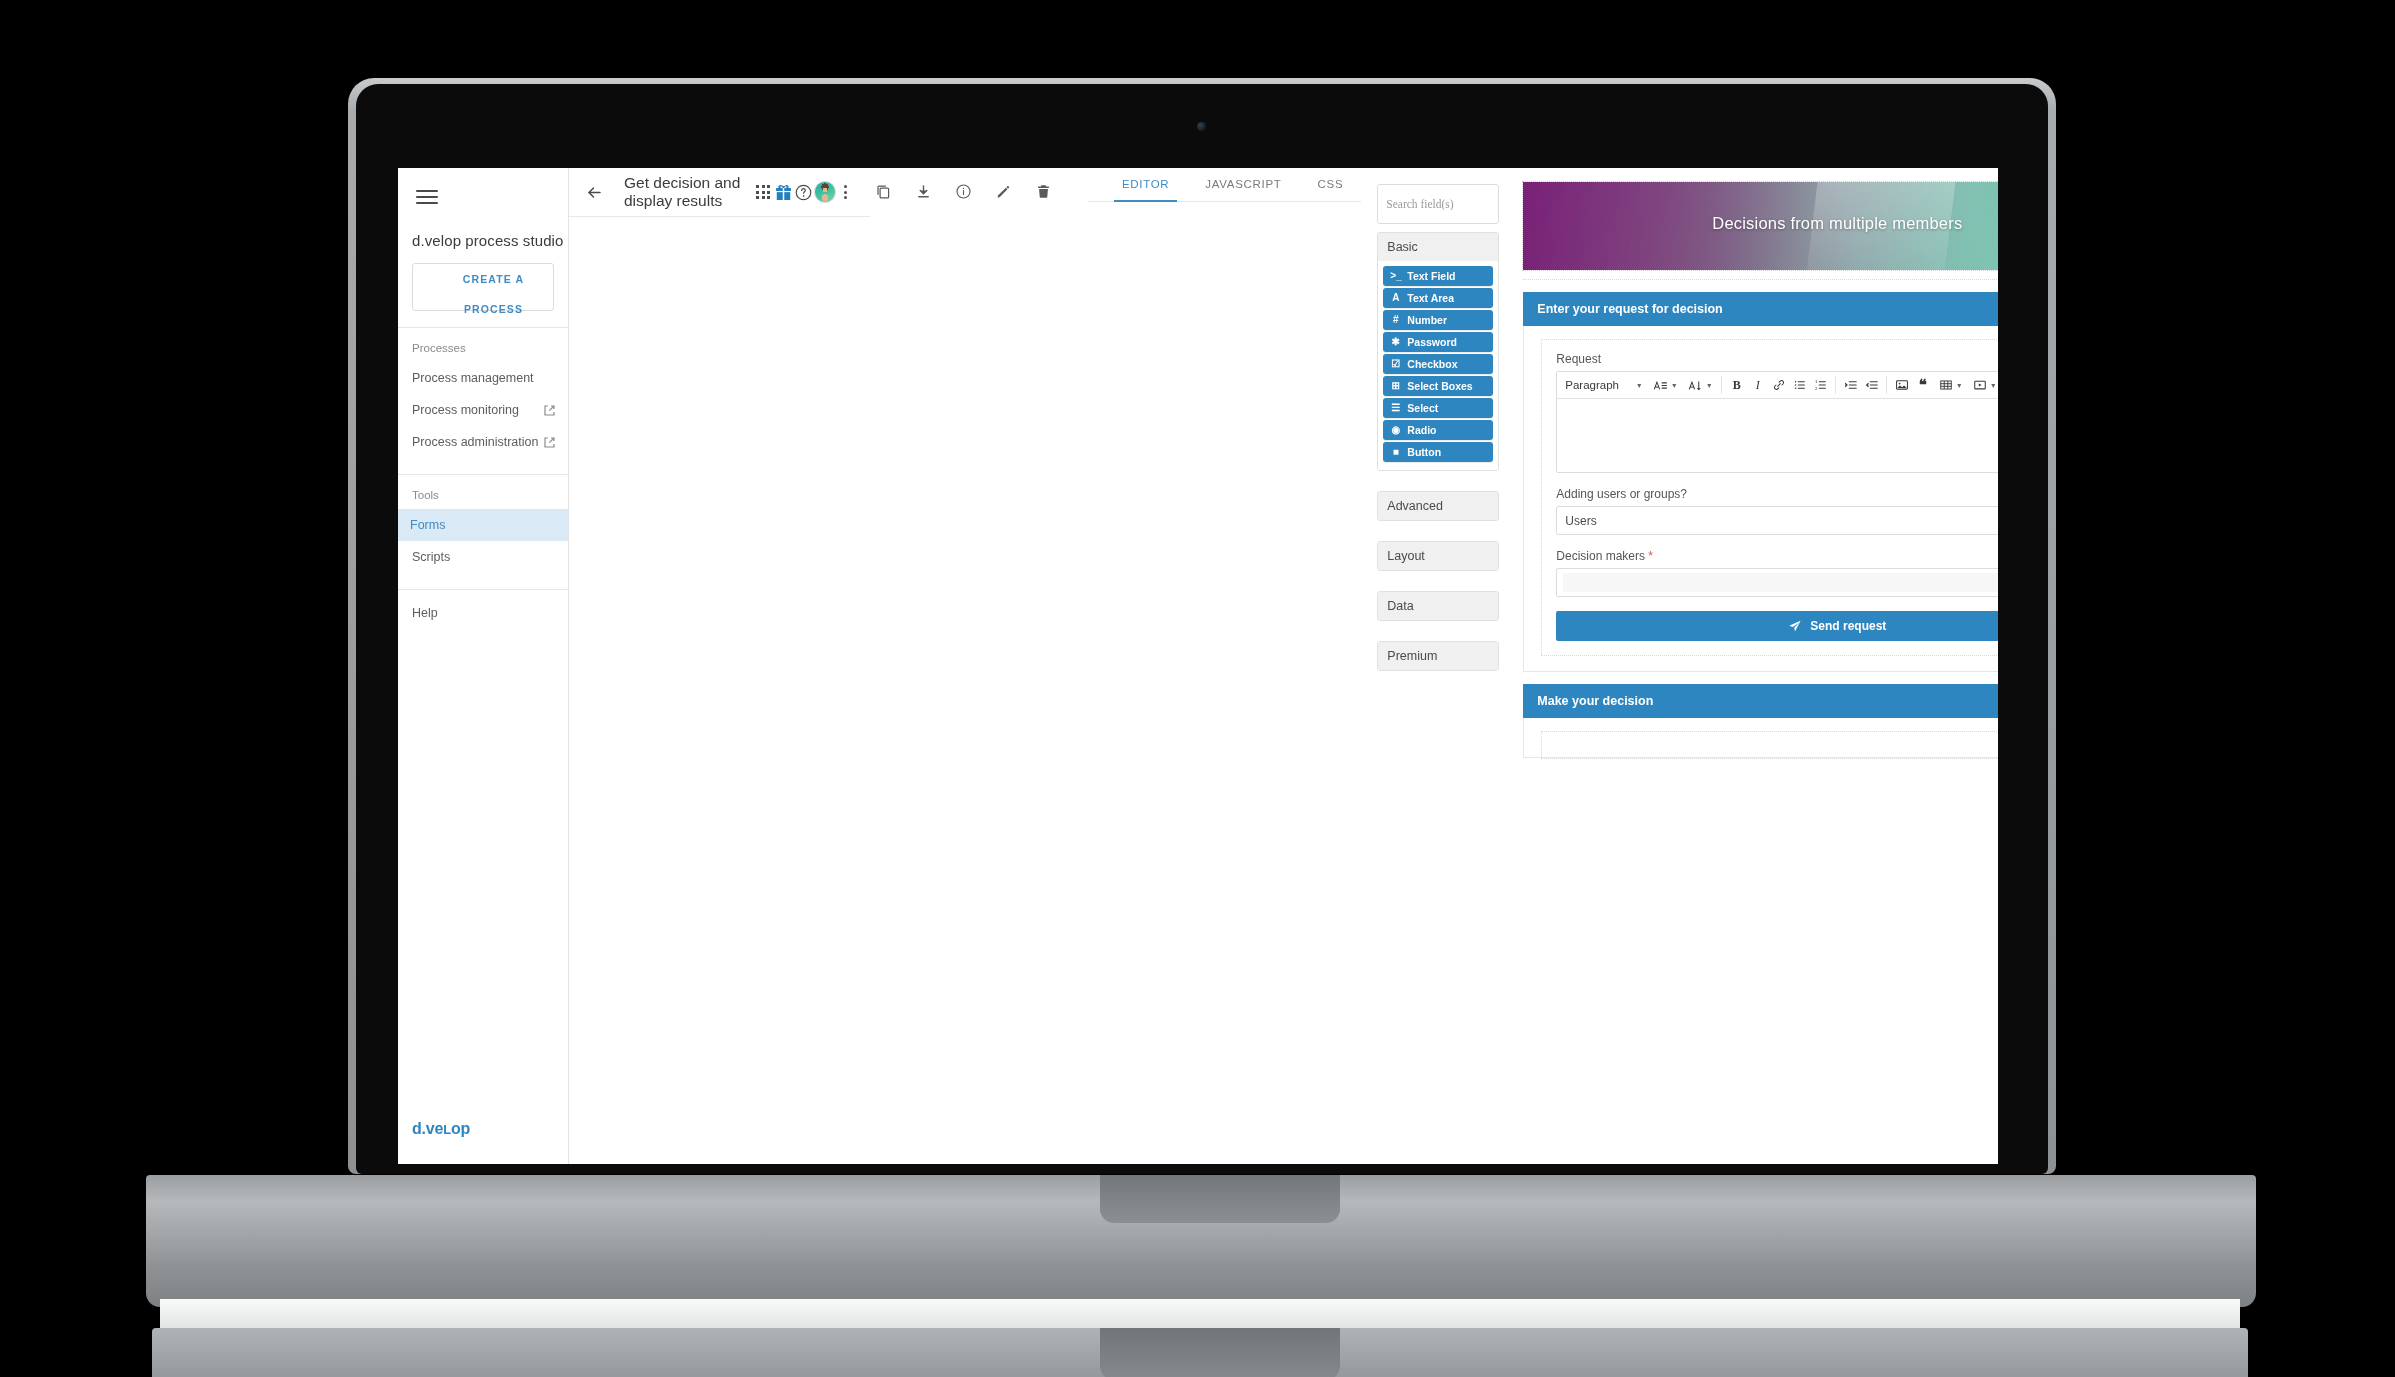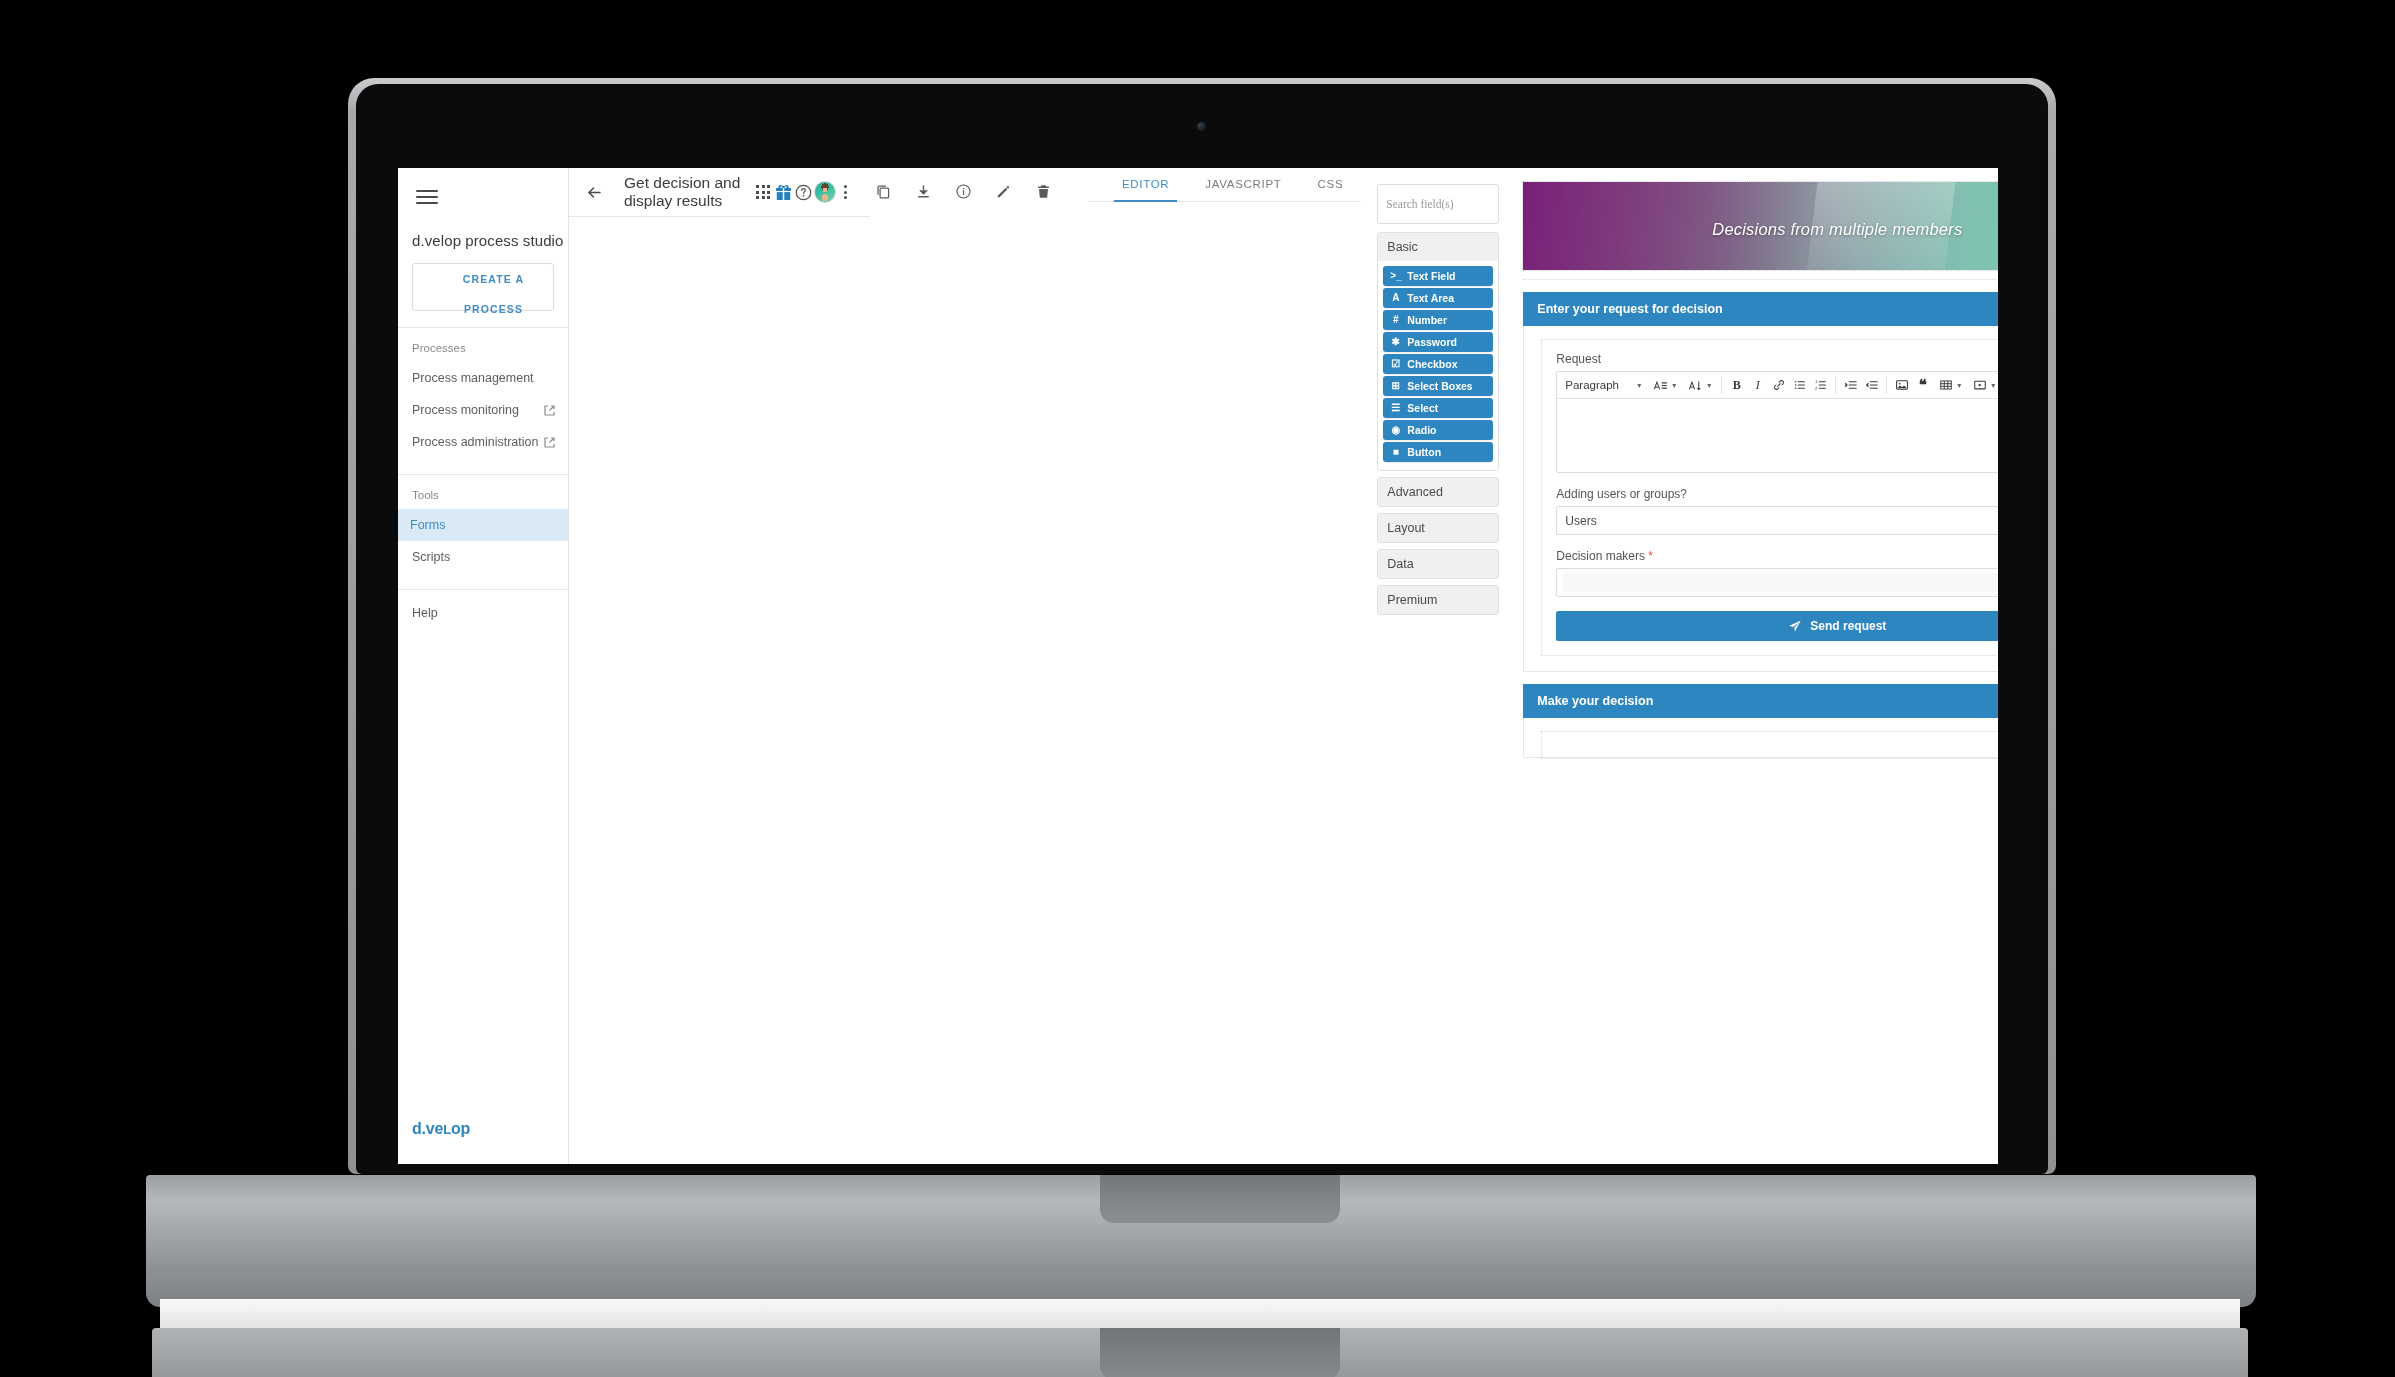--- a/index.html
+++ b/index.html
@@ -173,21 +173,21 @@
     background:#f0f0f0; font-size:12.5px; color:#4a4a4a; padding: 7px 9px; cursor:pointer;
   }
   .acc-body { background:#fff; padding: 5px 5px 6px 5px; }
   .comp {
     display:flex; align-items:center; gap:6px;
     background:#2e86c1; color:#fff; font-size:10.5px; font-weight:bold;
     border-radius:3px; padding: 4px 7px; margin-bottom:2px; cursor:grab;
     box-shadow: 0 1px 0 rgba(0,0,0,.07);
   }
   .comp .ci { width:11px; text-align:center; font-size:10px; line-height:1; display:inline-block; }
-  .acc.collapsed { margin-top:6px; }
+  .acc.collapsed { margin-top:20px; }
   .acc.collapsed .acc-head { background:#f0f0f0; }
 
   
   #canvas { flex:1 1 auto; padding: 14px 18px 0 14px; overflow:hidden; position:relative; min-width:0; }
 
   #banner {
     height:88px; position:relative; overflow:hidden;
     background:
       linear-gradient(100deg, rgba(123,26,122,.88) 0%, rgba(126,60,128,.82) 22%, rgba(110,120,140,.55) 45%, rgba(80,180,160,.6) 70%, rgba(70,200,160,.75) 100%),
       linear-gradient(75deg,#6d4a63 0%, #8a7b85 30%, #b9bfc0 52%, #cfd6cf 72%, #9fcfb8 100%);
@@ -197,24 +197,23 @@
     content:""; position:absolute; left:46%; top:-14%; width:22%; height:130%;
     background: linear-gradient(180deg, rgba(255,255,255,.28), rgba(255,255,255,.05));
     transform: skewX(-7deg);
   }
   #banner::after{
     content:""; position:absolute; right:8%; bottom:-18%; width:70px; height:56px;
     border-radius:50% 50% 45% 45%;
     background: radial-gradient(ellipse at 40% 35%, rgba(255,255,255,.55), rgba(255,255,255,.12) 70%, transparent 75%);
   }
   #banner-title {
-    position:absolute; left:0; right:0; top:38px; text-align:center;
+    position:absolute; left:0; right:0; top:32px; text-align:center;
     color:#fff; font-size:16.5px; letter-spacing:.2px;
     text-shadow: 0 1px 3px rgba(0,0,0,.35);
-    font-style: italic;
   }
   #banner-logo {
     position:absolute; right:12px; top:10px; color:#fff; font-size:12.5px; font-weight:bold;
     text-shadow: 0 1px 3px rgba(0,0,0,.4);
   }
   .dotted-gap { height:10px; border-bottom:1px dotted #d8d8d8; }
 
   .panel { margin-top: 12px; }
   .panel-head {
     background:#2e86c1; color:#fff; font-size:12.5px; font-weight:bold;

